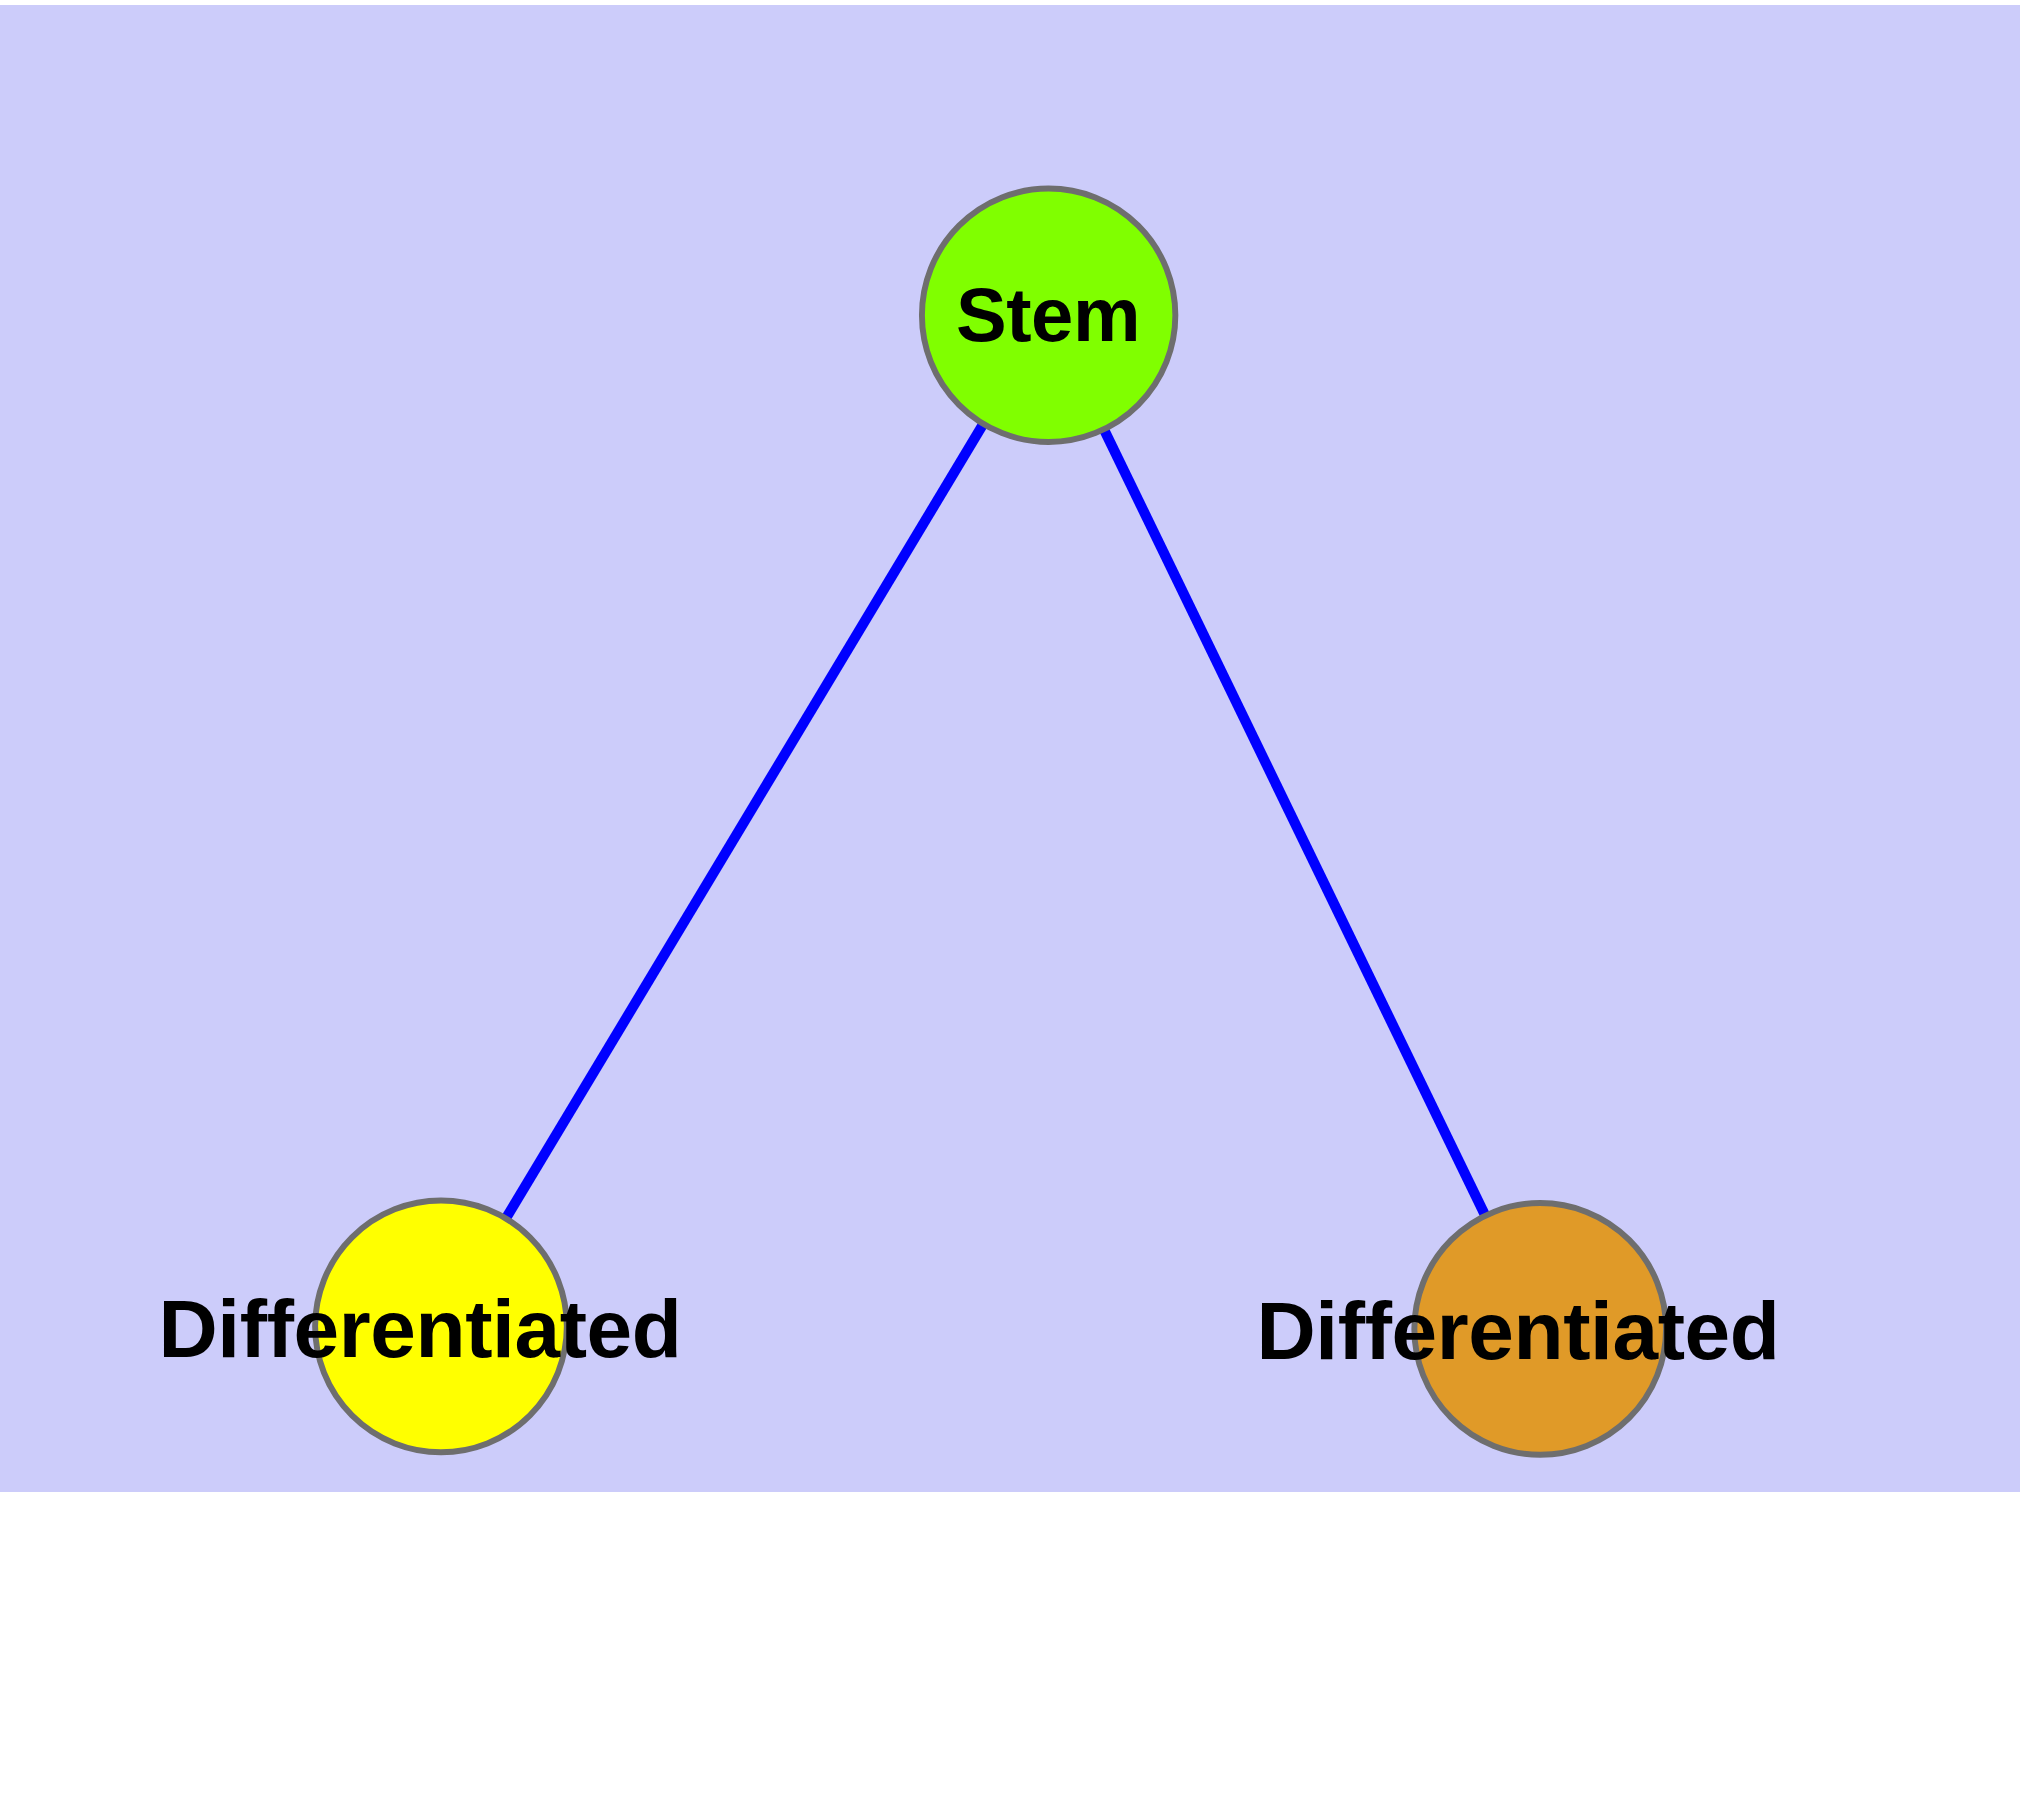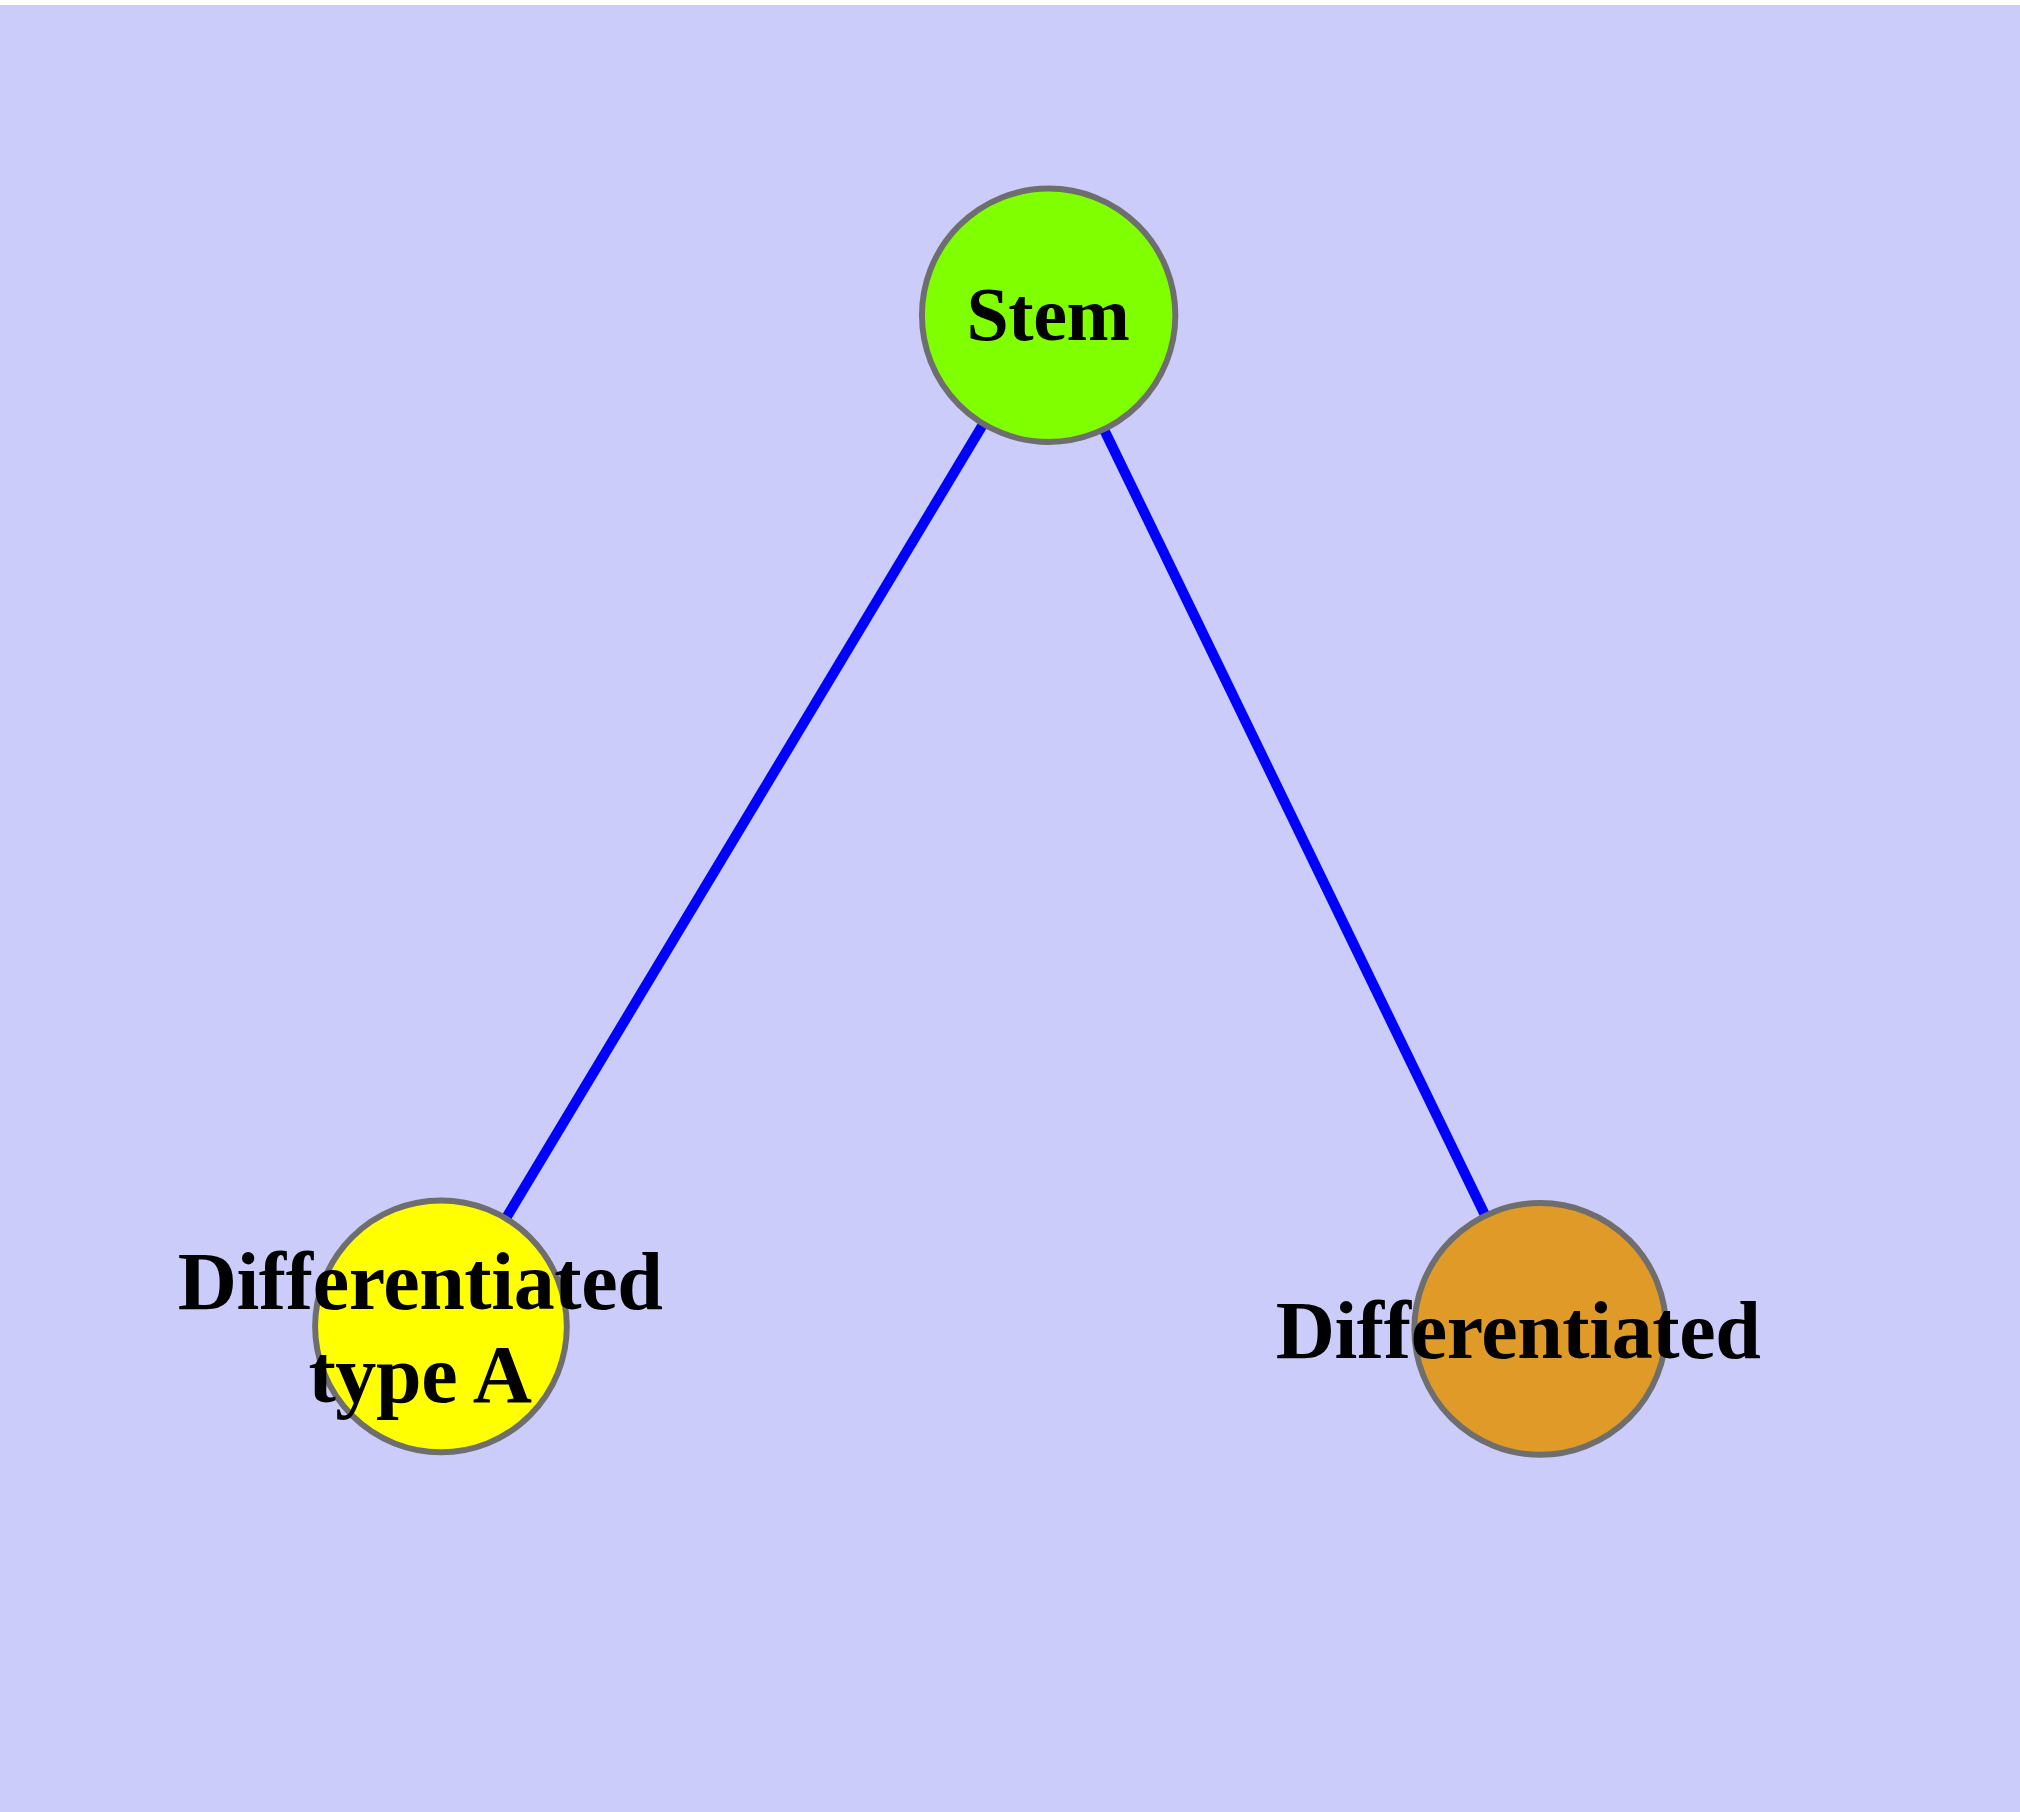--- a/index.html
+++ b/index.html
@@ -3,24 +3,24 @@
 <meta charset="utf-8">
 <style>
   html, body {
     margin: 0;
     padding: 0;
     background: #ffffff;
   }
   #canvas {
     position: relative;
     width: 2021px;
-    height: 1812px;
+    height: 1492px;
     overflow: hidden;
     background: #ffffff;
-    font-family: Liberation Serif, serif;
+    font-family: Liberation Sans, sans-serif;
   }
   #plot-background {
     position: absolute;
     left: 0;
     top: 5.1px;
     width: 2021px;
     height: 1807px;
     background: #ccccfa;
   }
   #graph-svg {
@@ -76,18 +76,18 @@
     <g>
       <circle cx="1237" cy="372" r="149.5" fill="#80ff00" stroke="#6e6e6e" stroke-width="7"></circle>
       <circle cx="520" cy="1565" r="148.5" fill="#ffff00" stroke="#6e6e6e" stroke-width="7"></circle>
       <circle cx="1817" cy="1568" r="148.5" fill="#e09a28" stroke="#6e6e6e" stroke-width="7"></circle>
     </g>
 
   </svg>
 
   <div class="node-label" id="label-stem" style="color: rgb(0, 0, 0);">Stem</div>
 
-  <div class="node-label" id="label-diff-a" style="color: rgb(0, 0, 0);"><span>Differentiated</span><br><span>type A</span></div>
+  <div class="node-label" id="label-diff-a" style="color: rgb(0, 0, 0);"><span>Differentiated</span><br></div>
 
   <div class="node-label" id="label-diff-b" style="color: rgb(0, 0, 0);"><span>Differentiated</span><br></div>
 
 </div>
 
 
 </body></html>

